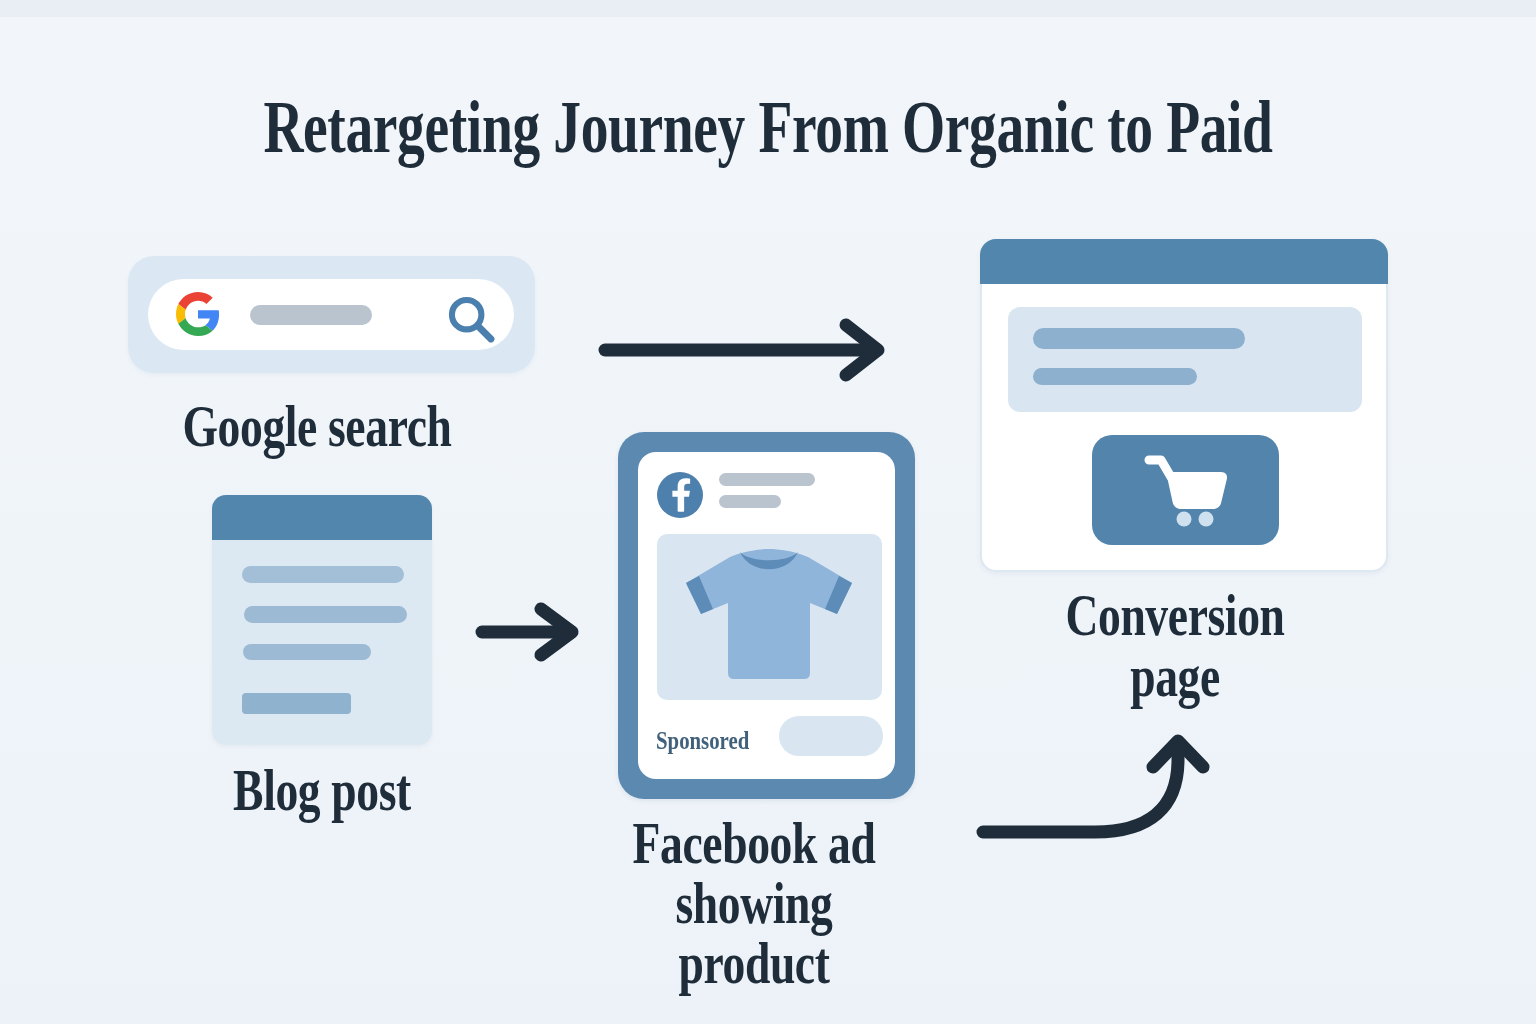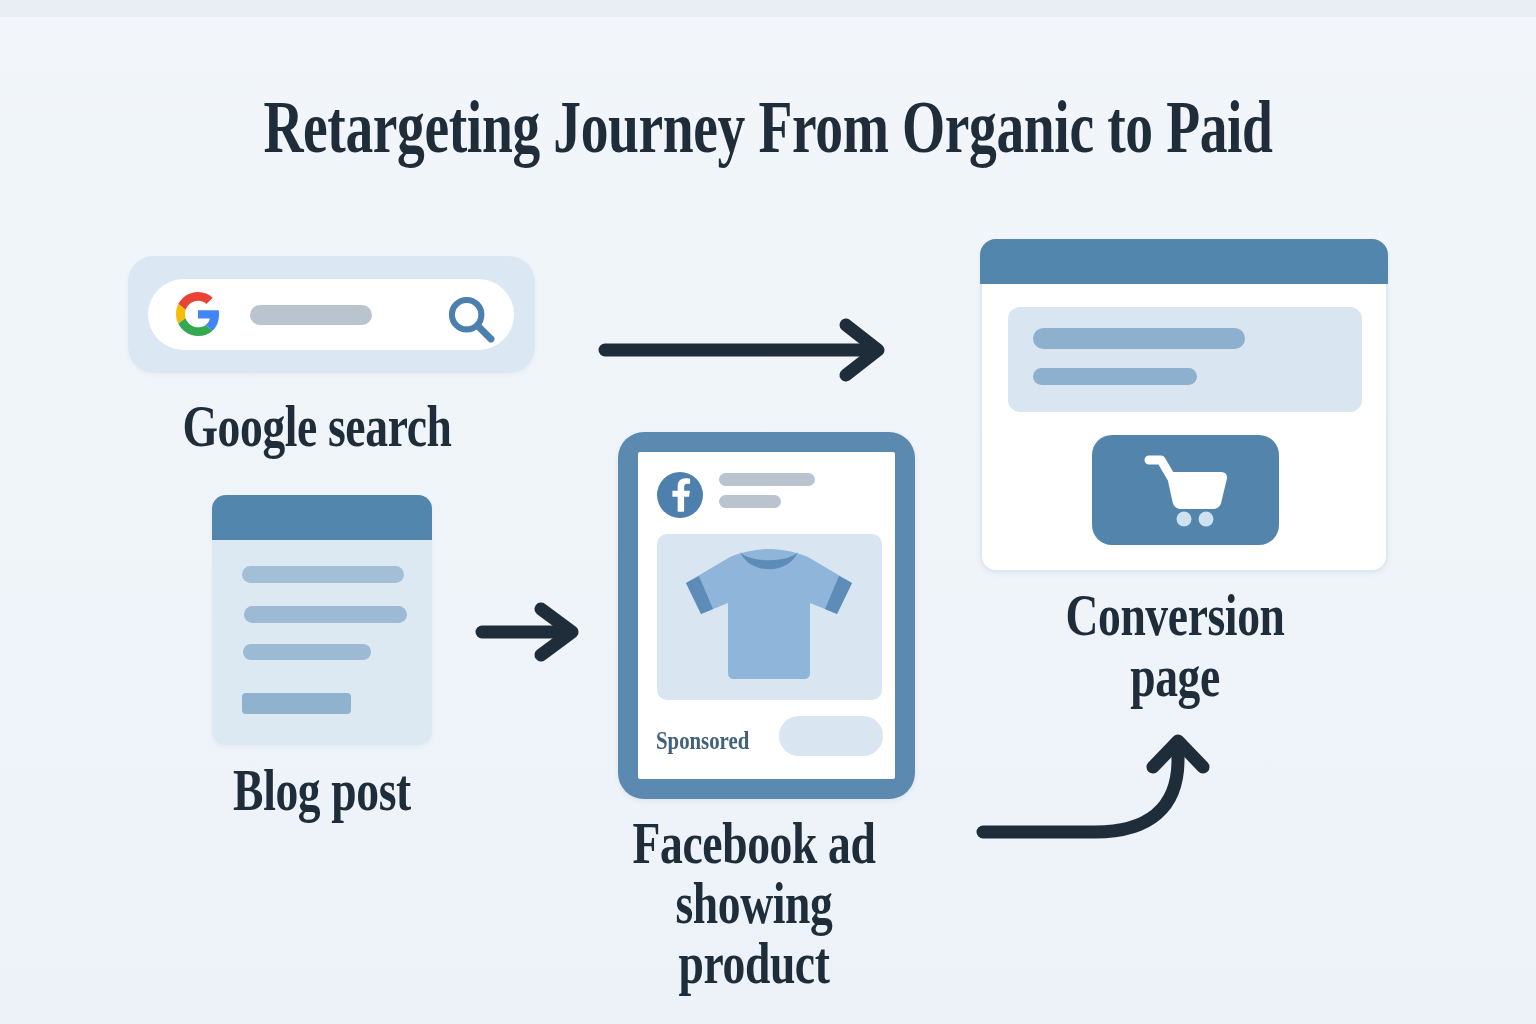--- a/index.html
+++ b/index.html
@@ -23,21 +23,21 @@
   .g-placeholder{left:102px;top:26px;width:122px;height:20px;border-radius:10px;background:#b9c4ce;}
   .g-mag{left:297px;top:14px;width:52px;height:52px;}
   
   .blog-card{left:212px;top:478px;width:220px;height:250px;border-radius:14px;
     background:#dce9f3;box-shadow:0 2px 4px rgba(40,70,100,.05);}
   .blog-header{left:0;top:0;width:220px;height:45px;border-radius:14px 14px 0 0;background:#5286ad;}
   .sk{position:absolute;border-radius:9px;}
   
   .fb-frame{left:618px;top:415px;width:297px;height:367px;border-radius:26px;
     background:#5b89b0;box-shadow:0 2px 5px rgba(40,70,100,.08);}
-  .fb-inner{left:20px;top:20px;width:257px;height:327px;border-radius:2px;background:#ffffff;}
+  .fb-inner{left:20px;top:20px;width:257px;height:327px;border-radius:18px;background:#ffffff;}
   .fb-logo{left:19px;top:20px;width:46px;height:46px;}
   .fb-line1{left:81px;top:21px;width:96px;height:13px;border-radius:7px;background:#b9c4ce;}
   .fb-line2{left:81px;top:43px;width:62px;height:13px;border-radius:7px;background:#b9c4ce;}
   .fb-media{left:19px;top:82px;width:225px;height:166px;border-radius:10px;background:#d9e6f1;}
   .tshirt{left:17px;top:13px;width:190px;height:140px;}
   .fb-sponsored{left:18px;top:276px;font-size:26px;font-weight:600;color:#40607c;
     line-height:26px;transform:scaleX(0.8);transform-origin:0 50%;white-space:nowrap;}
   .fb-cta{left:141px;top:264px;width:104px;height:40px;border-radius:20px;background:#d9e6f2;}
   
   .conv-card{left:980px;top:222px;width:408px;height:333px;border-radius:16px;

